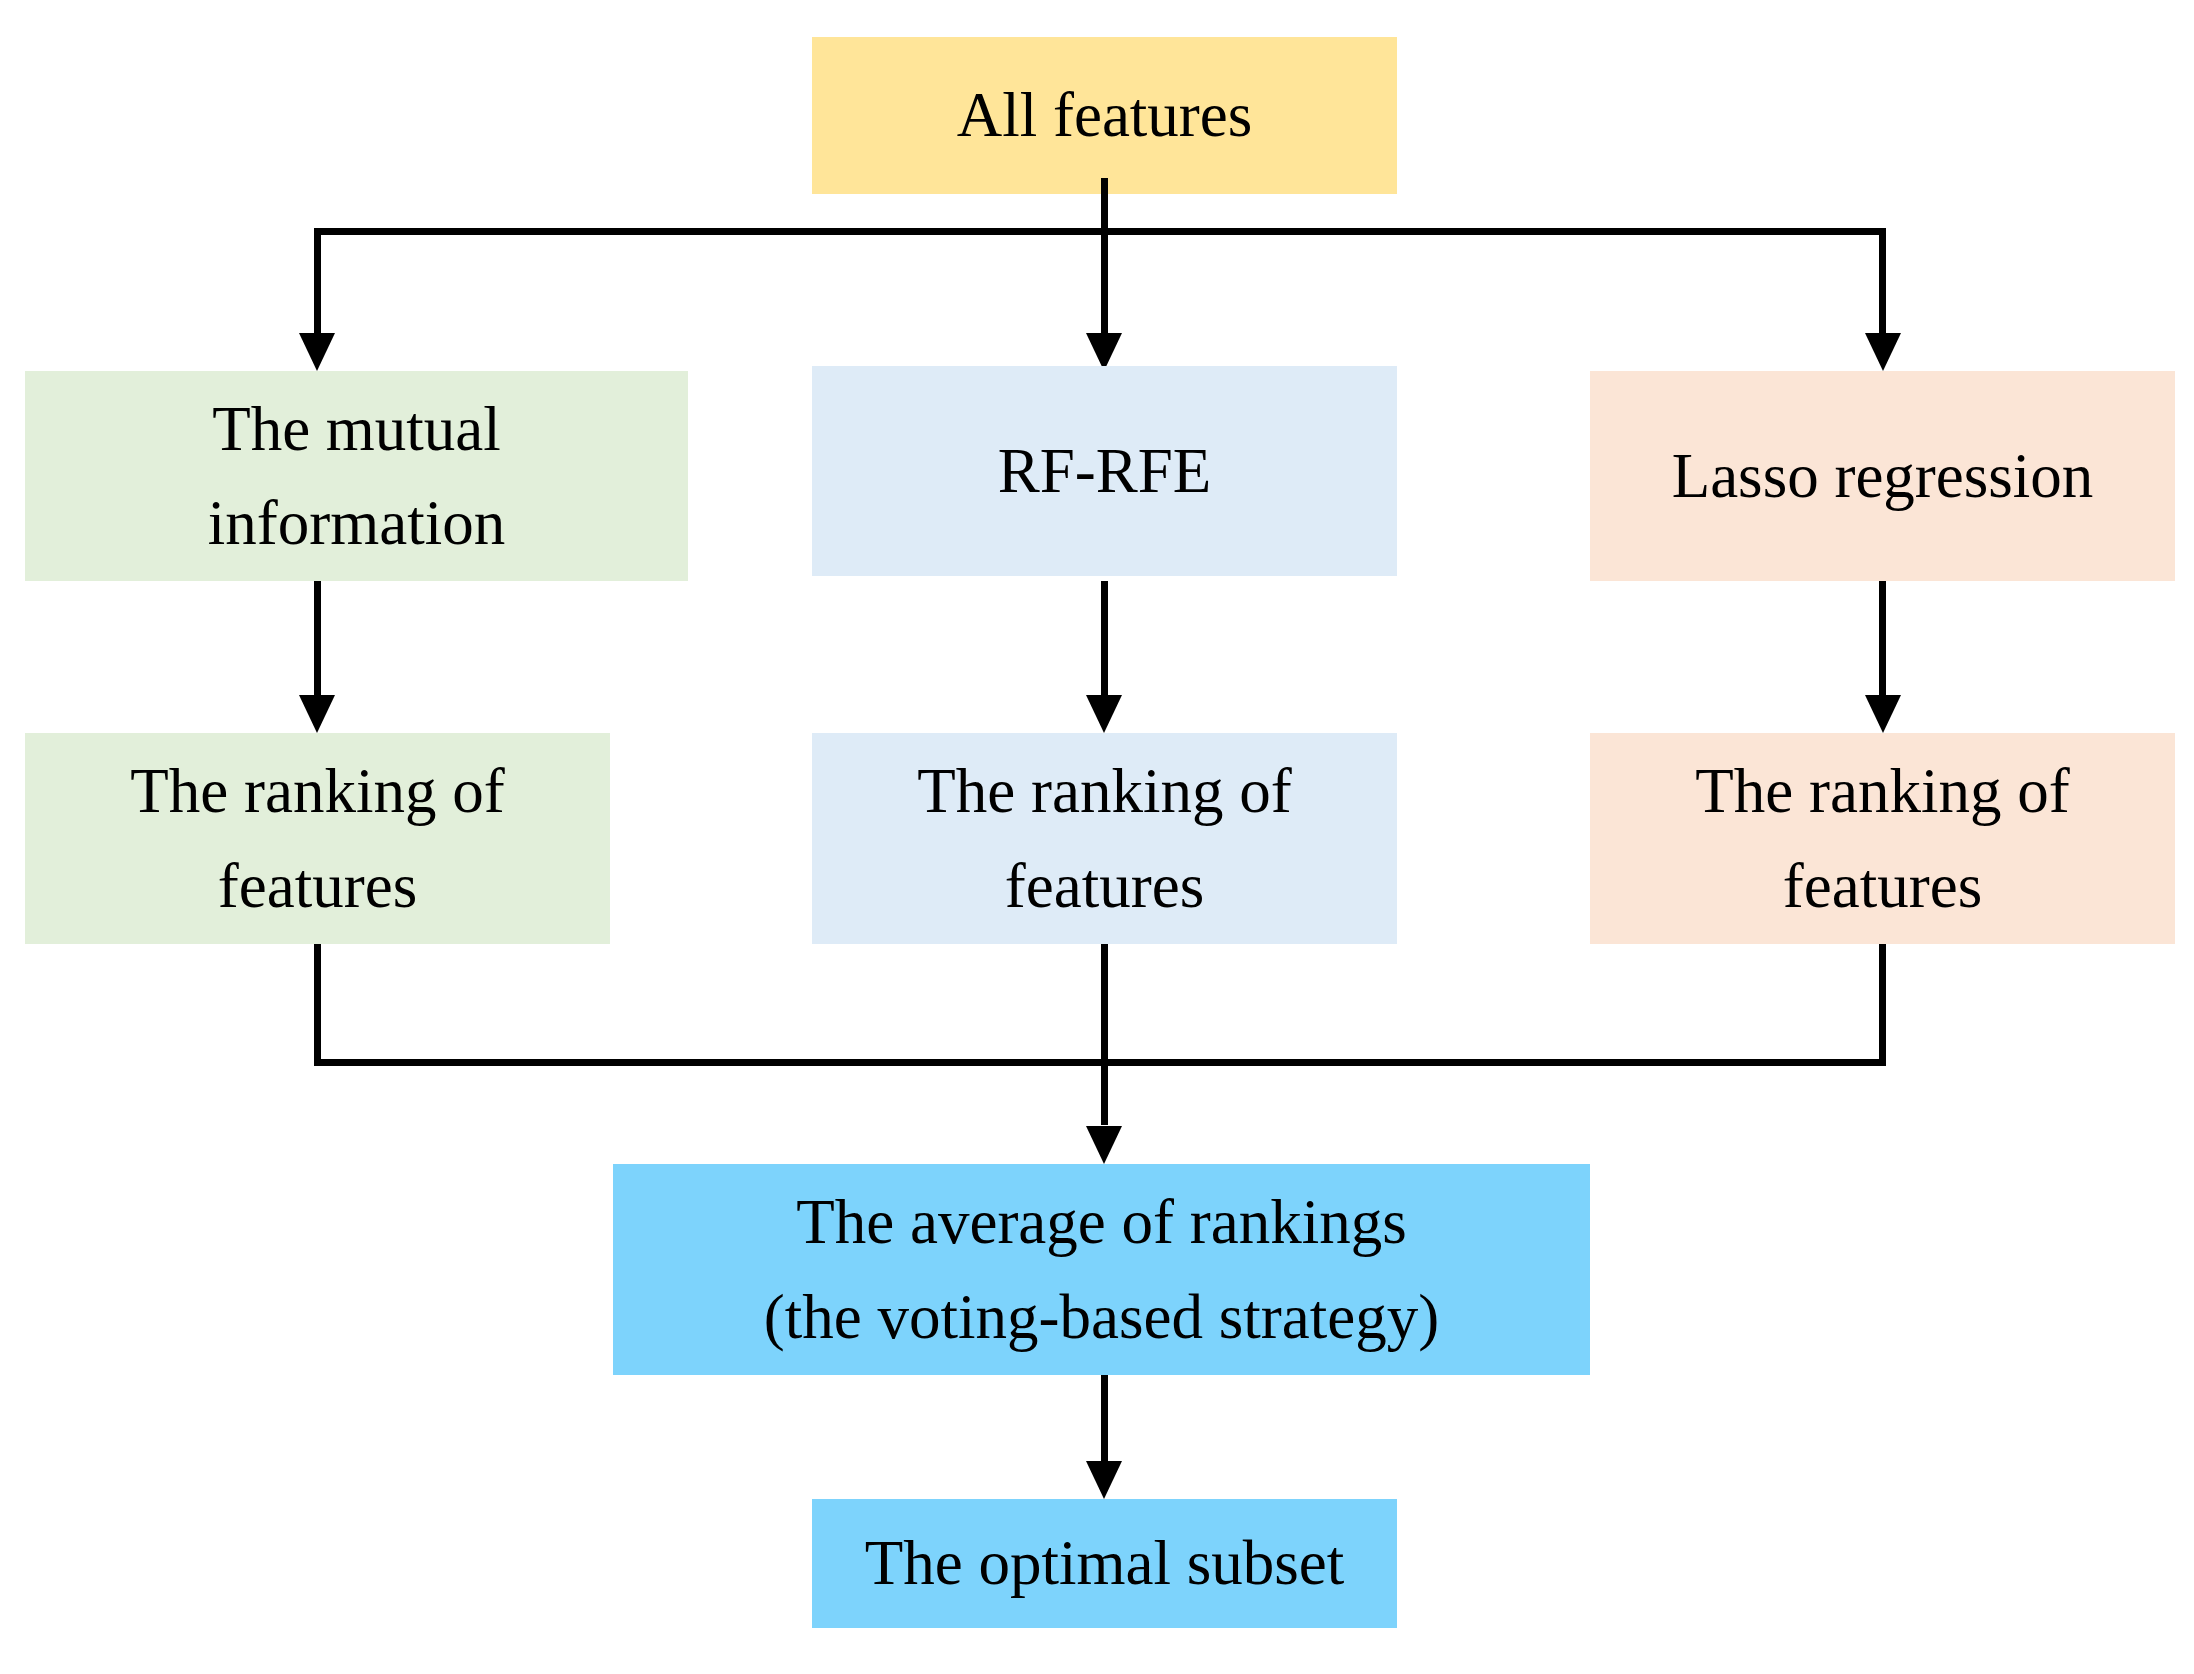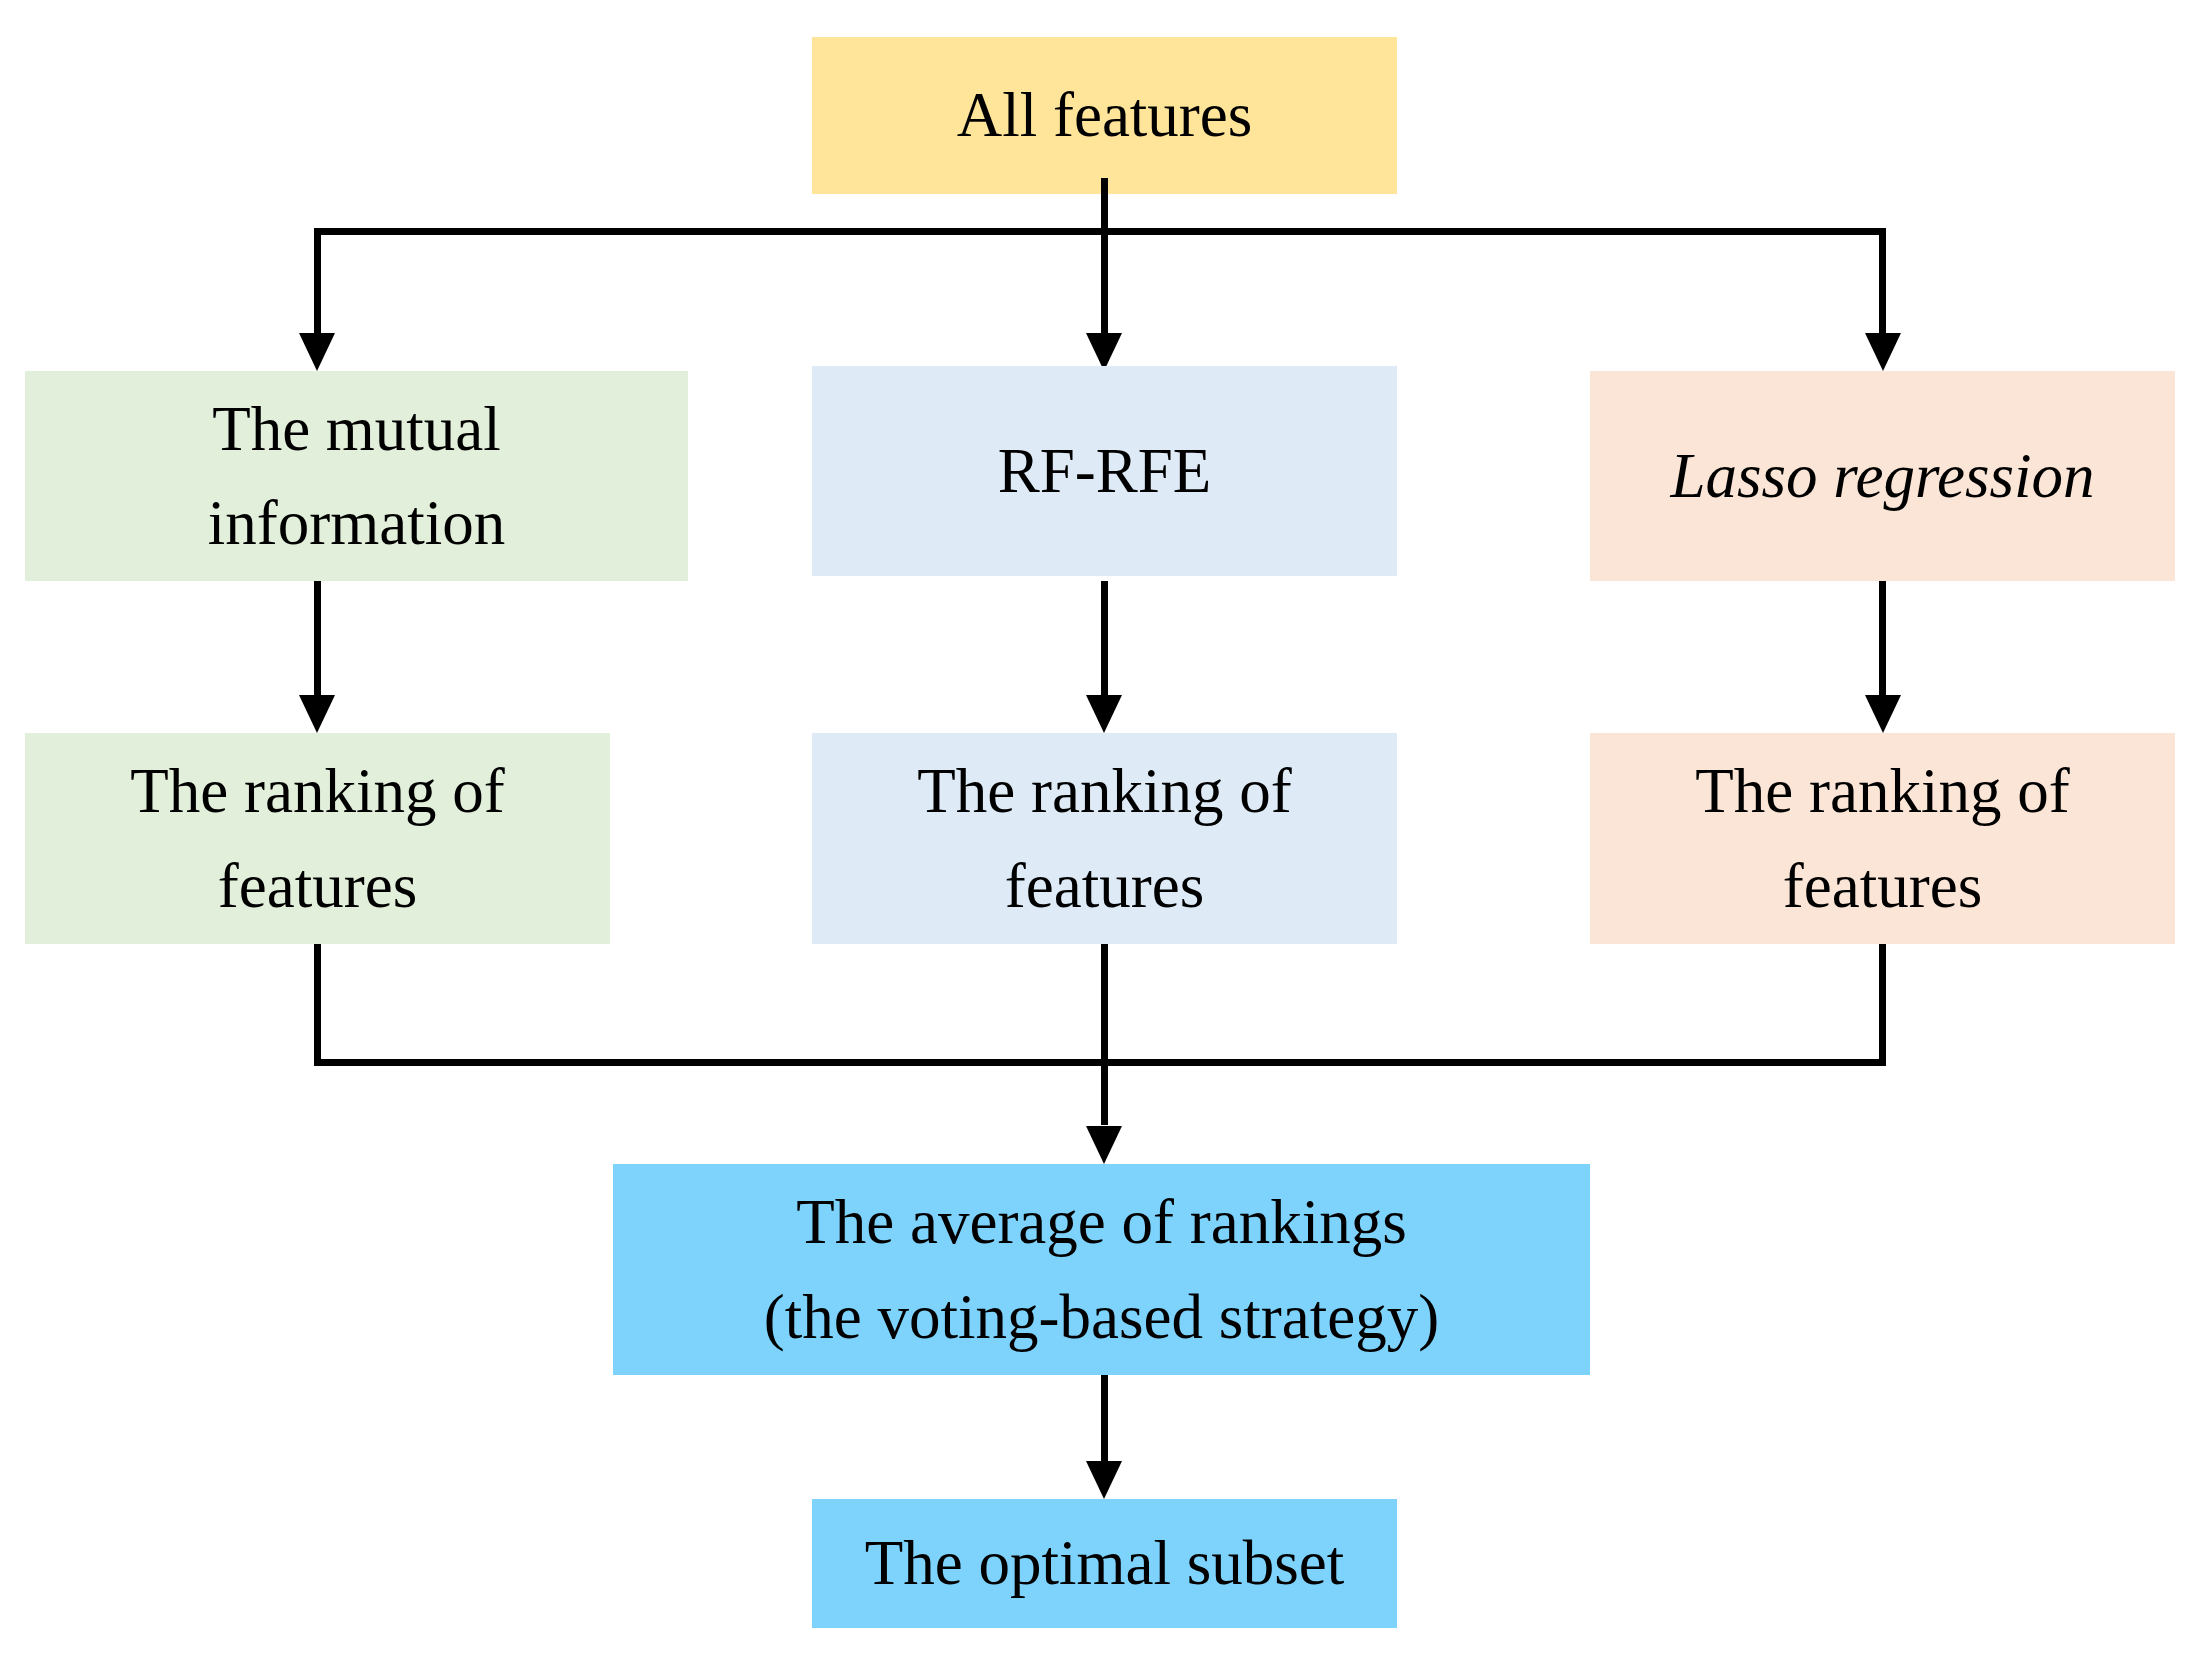--- a/index.html
+++ b/index.html
@@ -56,21 +56,21 @@
   <div class="arrowhead" style="left:1086px; top:333px;"></div>
 
   <div class="vline" style="left:1879px; top:228px; width:6.6px; height:106px;"></div>
   <div class="arrowhead" style="left:1865px; top:333px;"></div>
 
   <div class="node" style="left: 25px; top: 371px; width: 663px; height: 210px; background-color: rgb(226, 239, 218);">The mutual
 information</div>
 
   <div class="node" style="left: 812px; top: 366px; width: 585px; height: 210px; background-color: rgb(222, 235, 247);">RF-RFE</div>
 
-  <div class="node" style="left: 1590px; top: 371px; width: 585px; height: 210px; background-color: rgb(251, 229, 214); font-style: italic;">Lasso regression</div>
+  <div class="node" style="left: 1590px; top: 371px; width: 585px; height: 210px; background-color: rgb(251, 229, 214);">Lasso regression</div>
 
   <div class="vline" style="left:314px; top:581px; width:6.6px; height:114px;"></div>
   <div class="arrowhead" style="left:299px; top:695px;"></div>
 
   <div class="vline" style="left:1101px; top:581px; width:6.6px; height:114px;"></div>
   <div class="arrowhead" style="left:1086px; top:695px;"></div>
 
   <div class="vline" style="left:1879px; top:581px; width:6.6px; height:114px;"></div>
   <div class="arrowhead" style="left:1865px; top:695px;"></div>
 

